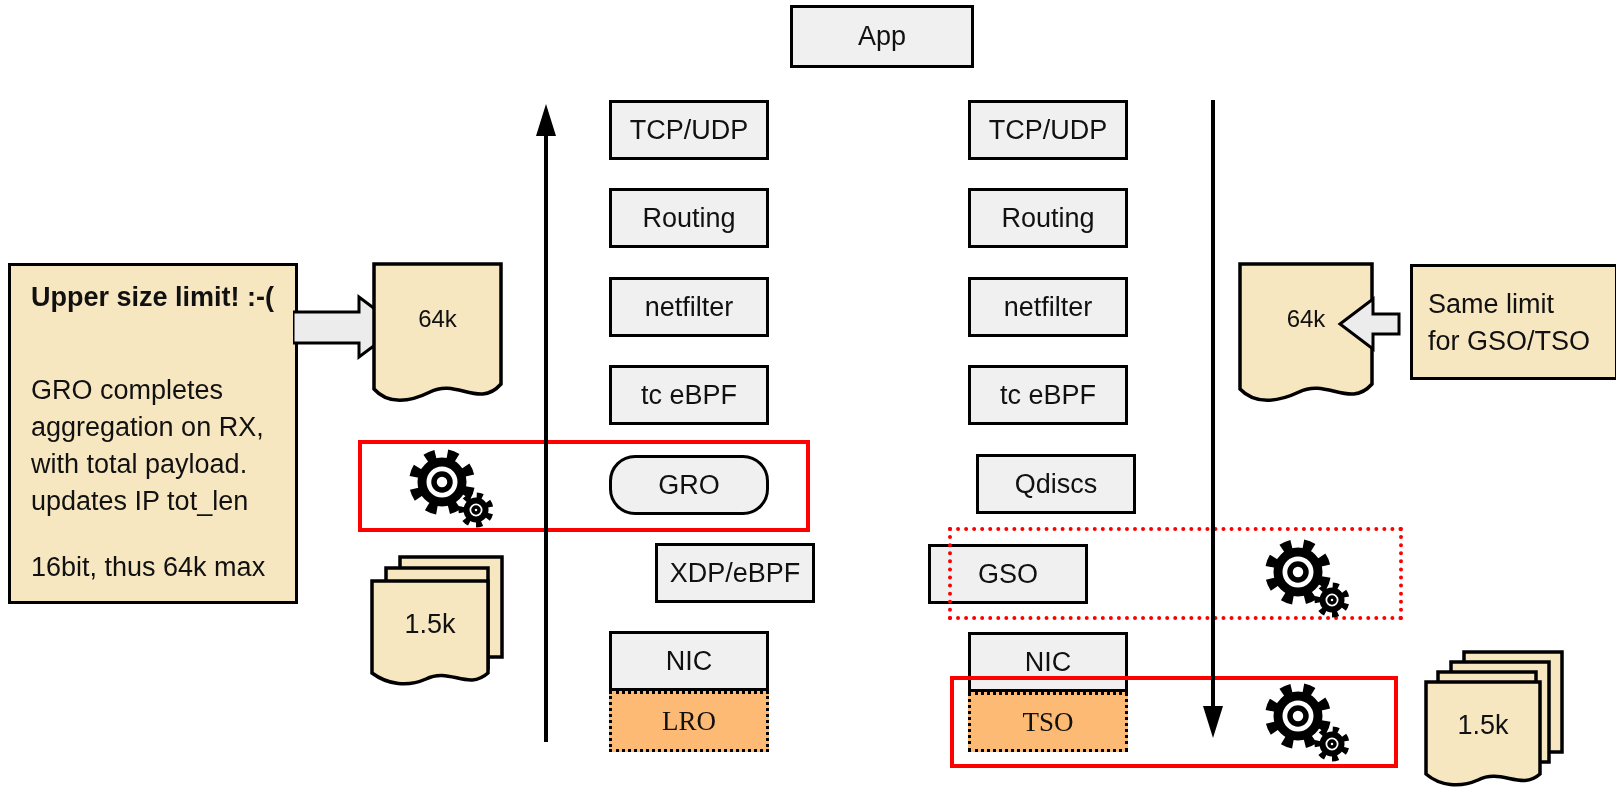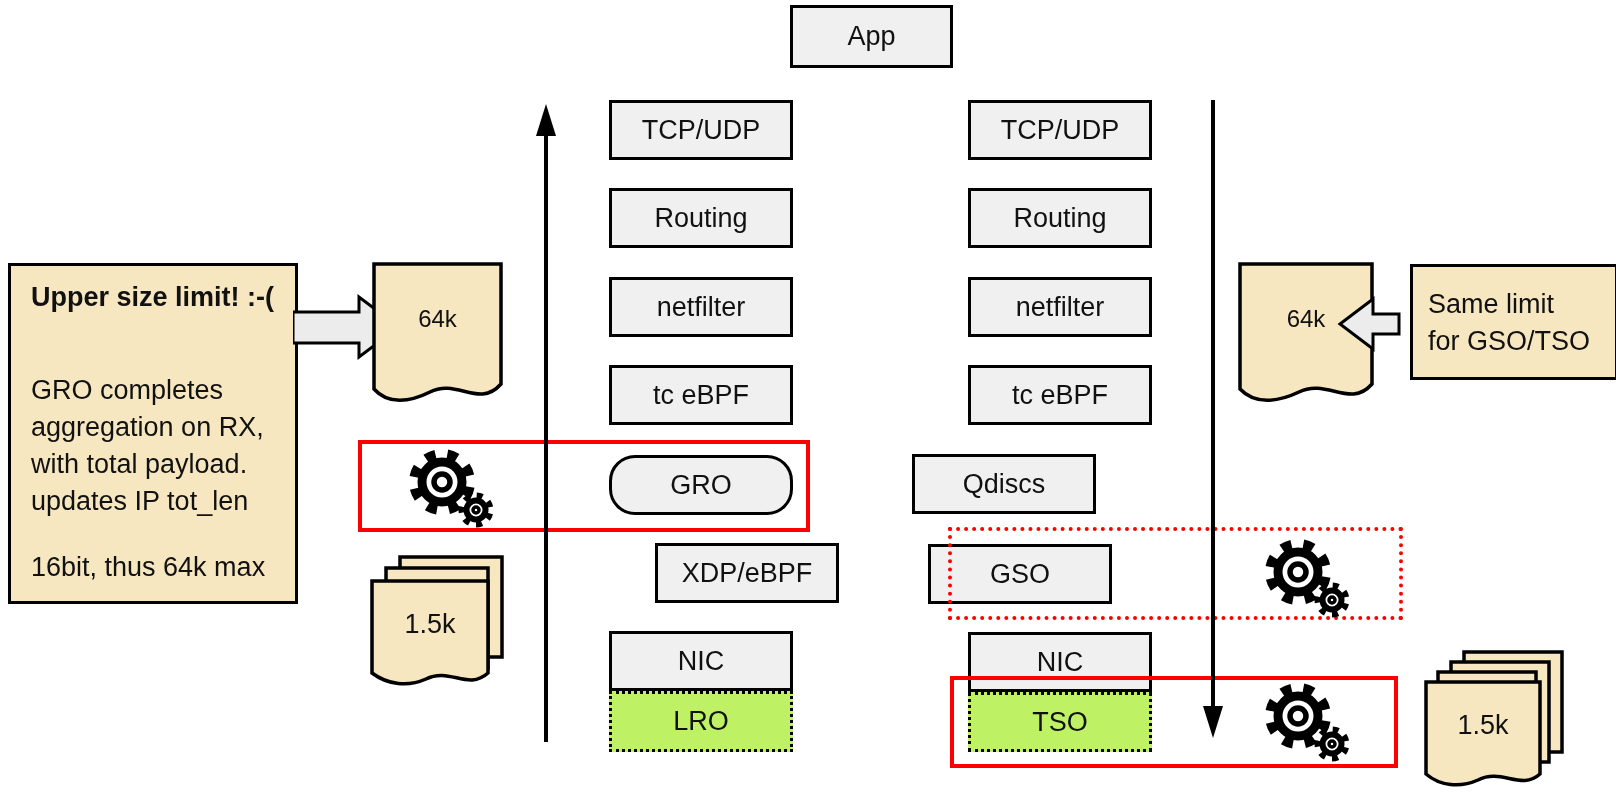--- a/index.html
+++ b/index.html
@@ -3,26 +3,26 @@
 <meta charset="utf-8">
 <style>
   html,body{margin:0;padding:0;background:#fff;}
   *{box-sizing:border-box;}
   #canvas{
     position:relative;width:1616px;height:793px;background:#ffffff;
     font-family:"Liberation Sans",sans-serif;color:#111;overflow:hidden;
   }
   .abs{position:absolute;}
   .box{
-    position:absolute;width:184px;height:60px;background:#f0f0f0;
+    position:absolute;width:160px;height:60px;background:#f0f0f0;
     border:3px solid #000;display:flex;align-items:center;justify-content:center;
     font-size:27px;line-height:1;white-space:nowrap;
   }
   .box-dotted{
-    border:3px dotted #000;background:#bef264;
+    border:3px dotted #000;background:#fdba74;font-family:Liberation Serif, serif;
   }
   .hl-solid{
     position:absolute;border:4px solid #fe0000;background:transparent;
   }
   .hl-dotted{
     position:absolute;border:4px dotted #fe0000;background:transparent;
   }
   .note{
     position:absolute;background:#f7e7c1;border:3px solid #000;
     font-size:27px;line-height:37px;
@@ -90,27 +90,27 @@
   <div class="box" style="left:609px;top:455px;border-radius:26px;">GRO</div>
   <div class="box" style="left:609px;top:543px;margin-left:46px;">XDP/eBPF</div>
   <div class="box" style="left:609px;top:631px;">NIC</div>
   <div class="box box-dotted" style="left:609px;top:691px;height:61px;">LRO</div>
 
   <svg class="abs" style="left:534px;top:104px;" width="24" height="640" viewBox="0 0 24 640">
     <polygon points="12,0 2,32 22,32" fill="#000"></polygon>
     <line x1="12" y1="26" x2="12" y2="638" stroke="#000" stroke-width="4"></line>
   </svg>
 
-  <div class="box" style="left:790px;top:5px;width:163px;height:63px;">App</div>
+  <div class="box" style="left:790px;top:5px;width:184px;height:63px;">App</div>
 
   <div class="box" style="left:968px;top:100px;">TCP/UDP</div>
   <div class="box" style="left:968px;top:188px;">Routing</div>
   <div class="box" style="left:968px;top:277px;">netfilter</div>
   <div class="box" style="left:968px;top:365px;">tc eBPF</div>
-  <div class="box" style="left:912px;top:454px;">Qdiscs</div>
+  <div class="box" style="left:976px;top:454px;">Qdiscs</div>
   <div class="box" style="left:928px;top:544px;">GSO</div>
   <div class="box" style="left:968px;top:632px;">NIC</div>
   <div class="box box-dotted" style="left:968px;top:692px;">TSO</div>
 
   <div class="hl-dotted" style="left:948px;top:527px;width:455px;height:93px;"></div>
 
   <svg class="abs" style="left:1258px;top:536px;" width="104" height="86" viewBox="0 0 104 86">
     <g fill="none" stroke="#000">
       <circle cx="40" cy="36" r="27" stroke-width="12" stroke-dasharray="9.8 11.4" transform="rotate(10 40 36)"></circle>
       <circle cx="40" cy="36" r="20" stroke-width="9"></circle>

